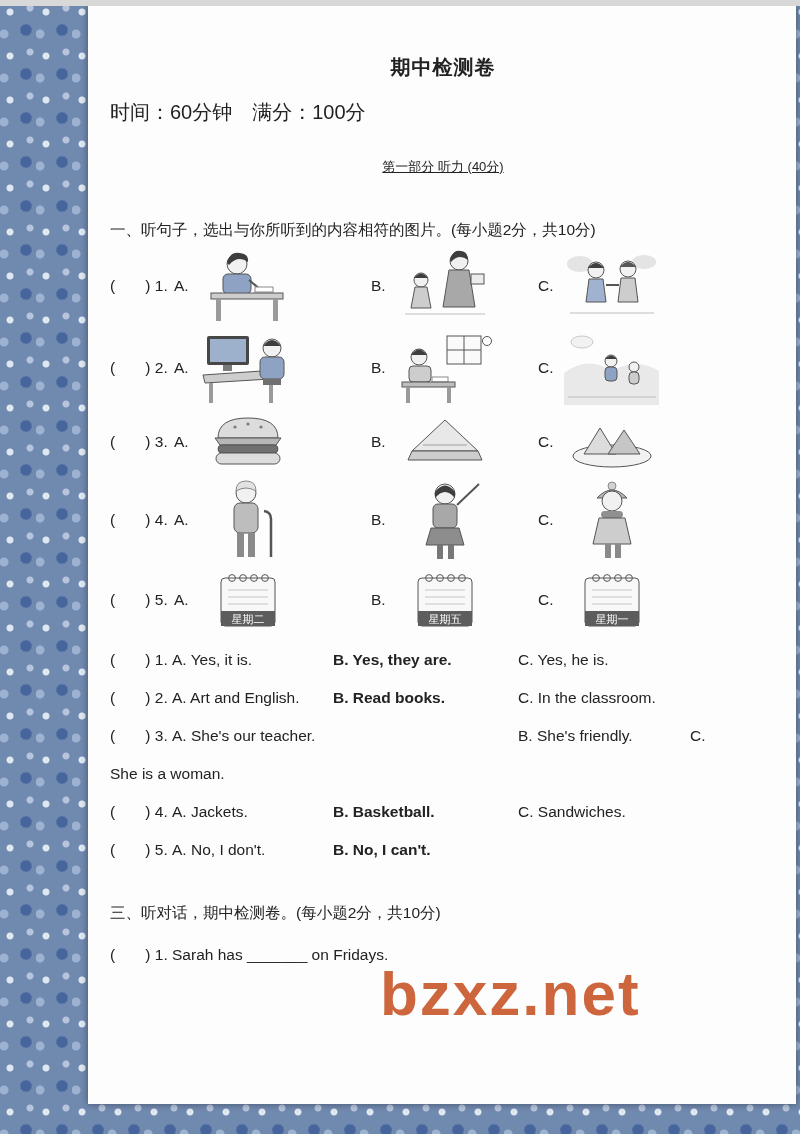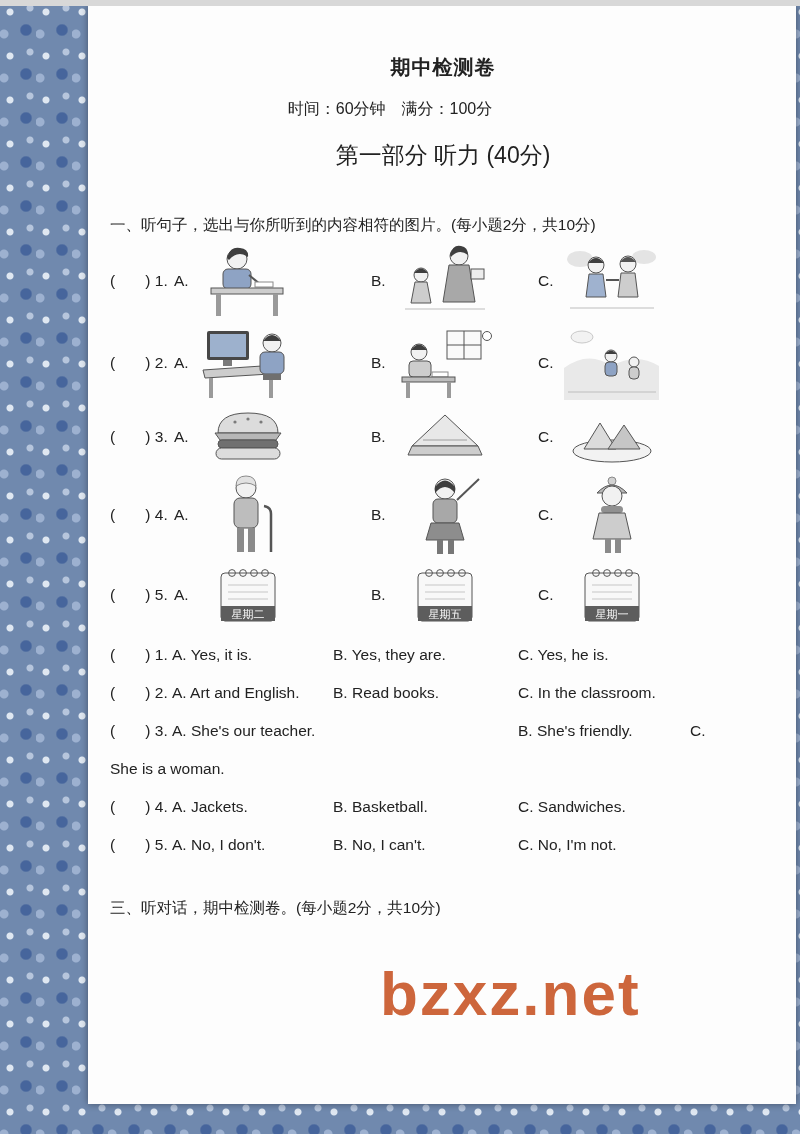--- a/index.html
+++ b/index.html
@@ -29,39 +29,39 @@
     position: absolute; left: 88px; top: 6px; width: 708px; height: 1098px;
     background: #fdfdfd;
     box-shadow: 0 0 7px rgba(0,0,0,.4);
     z-index: 2;
     overflow: hidden;
   }
   .content { position: relative; height: 100%; padding: 0 20px 0 22px; }
   .flow { position: relative; z-index: 1; }
 
   .title { padding-top: 48px; text-align: center; font-size: 20px; font-weight: 700; letter-spacing: 1px; }
-  .meta  { margin-top: 18px; text-align: center; padding-right: 106px; font-size: 16px; }
-  .part  { margin-top: 20px; text-align: center; font-size: 23px; }
+  .meta  { margin-top: 18px; text-align: left; padding-right: 106px; font-size: 20px; }
+  .part  { margin-top: 32px; text-align: center; font-size: 13px; text-decoration: underline; }
 
   .sec-header { margin-top: 44px; font-size: 15.5px; }
 
   
   .s1-row { display: flex; align-items: center; margin-top: 8px; font-size: 15.5px; }
   .qnum   { width: 64px; flex: none; white-space: pre; }
   .optlab { width: 26px; flex: none; }
   .optlab.b { margin-left: 76px; }
   .optlab.c { margin-left: 46px; }
   .pic { width: 95px; flex: none; display: flex; align-items: center; justify-content: center; text-decoration: underline; }
   .pic svg { display: block; }
 
   
   .s2-row { display: flex; margin-top: 20px; font-size: 15.5px; }
   .q2     { width: 62px; flex: none; white-space: pre; }
   .cA     { width: 161px; flex: none; }
-  .cB     { width: 185px; flex: none; }
+  .cB     { width: 185px; flex: none; font-weight: bold; }
   .cC     { flex: 1; }
   .cAwide { width: 346px; flex: none; }
   .cB3    { width: 172px; flex: none; }
 
   .s3-q { margin-top: 22px; font-size: 15.5px; white-space: pre; }
 
   .watermark {
     position: absolute; left: 292px; top: 952px; z-index: 0;
     font-size: 62px; font-weight: 700; letter-spacing: 2px;
     color: #c2410c; opacity: .8;
@@ -328,19 +328,19 @@
         <span class="q2">(       ) 4.</span>
         <span class="cA">A. Jackets.</span>
         <span class="cB">B. Basketball.</span>
         <span class="cC">C. Sandwiches.</span>
       </div>
 
       <div class="s2-row">
         <span class="q2">(       ) 5.</span>
         <span class="cA">A. No, I don't.</span>
         <span class="cB">B. No, I can't.</span>
-        <span class="cC">C. No, I'm not.</span>
       </div>
 
       <div class="sec-header">三、听对话，期中检测卷。(每小题2分，共10分)</div>
+      <div class="s3-q">(       ) 1. Sarah has _______ on Fridays.</div>
     </div>
   </div>
 </div>
 
 </body></html>

